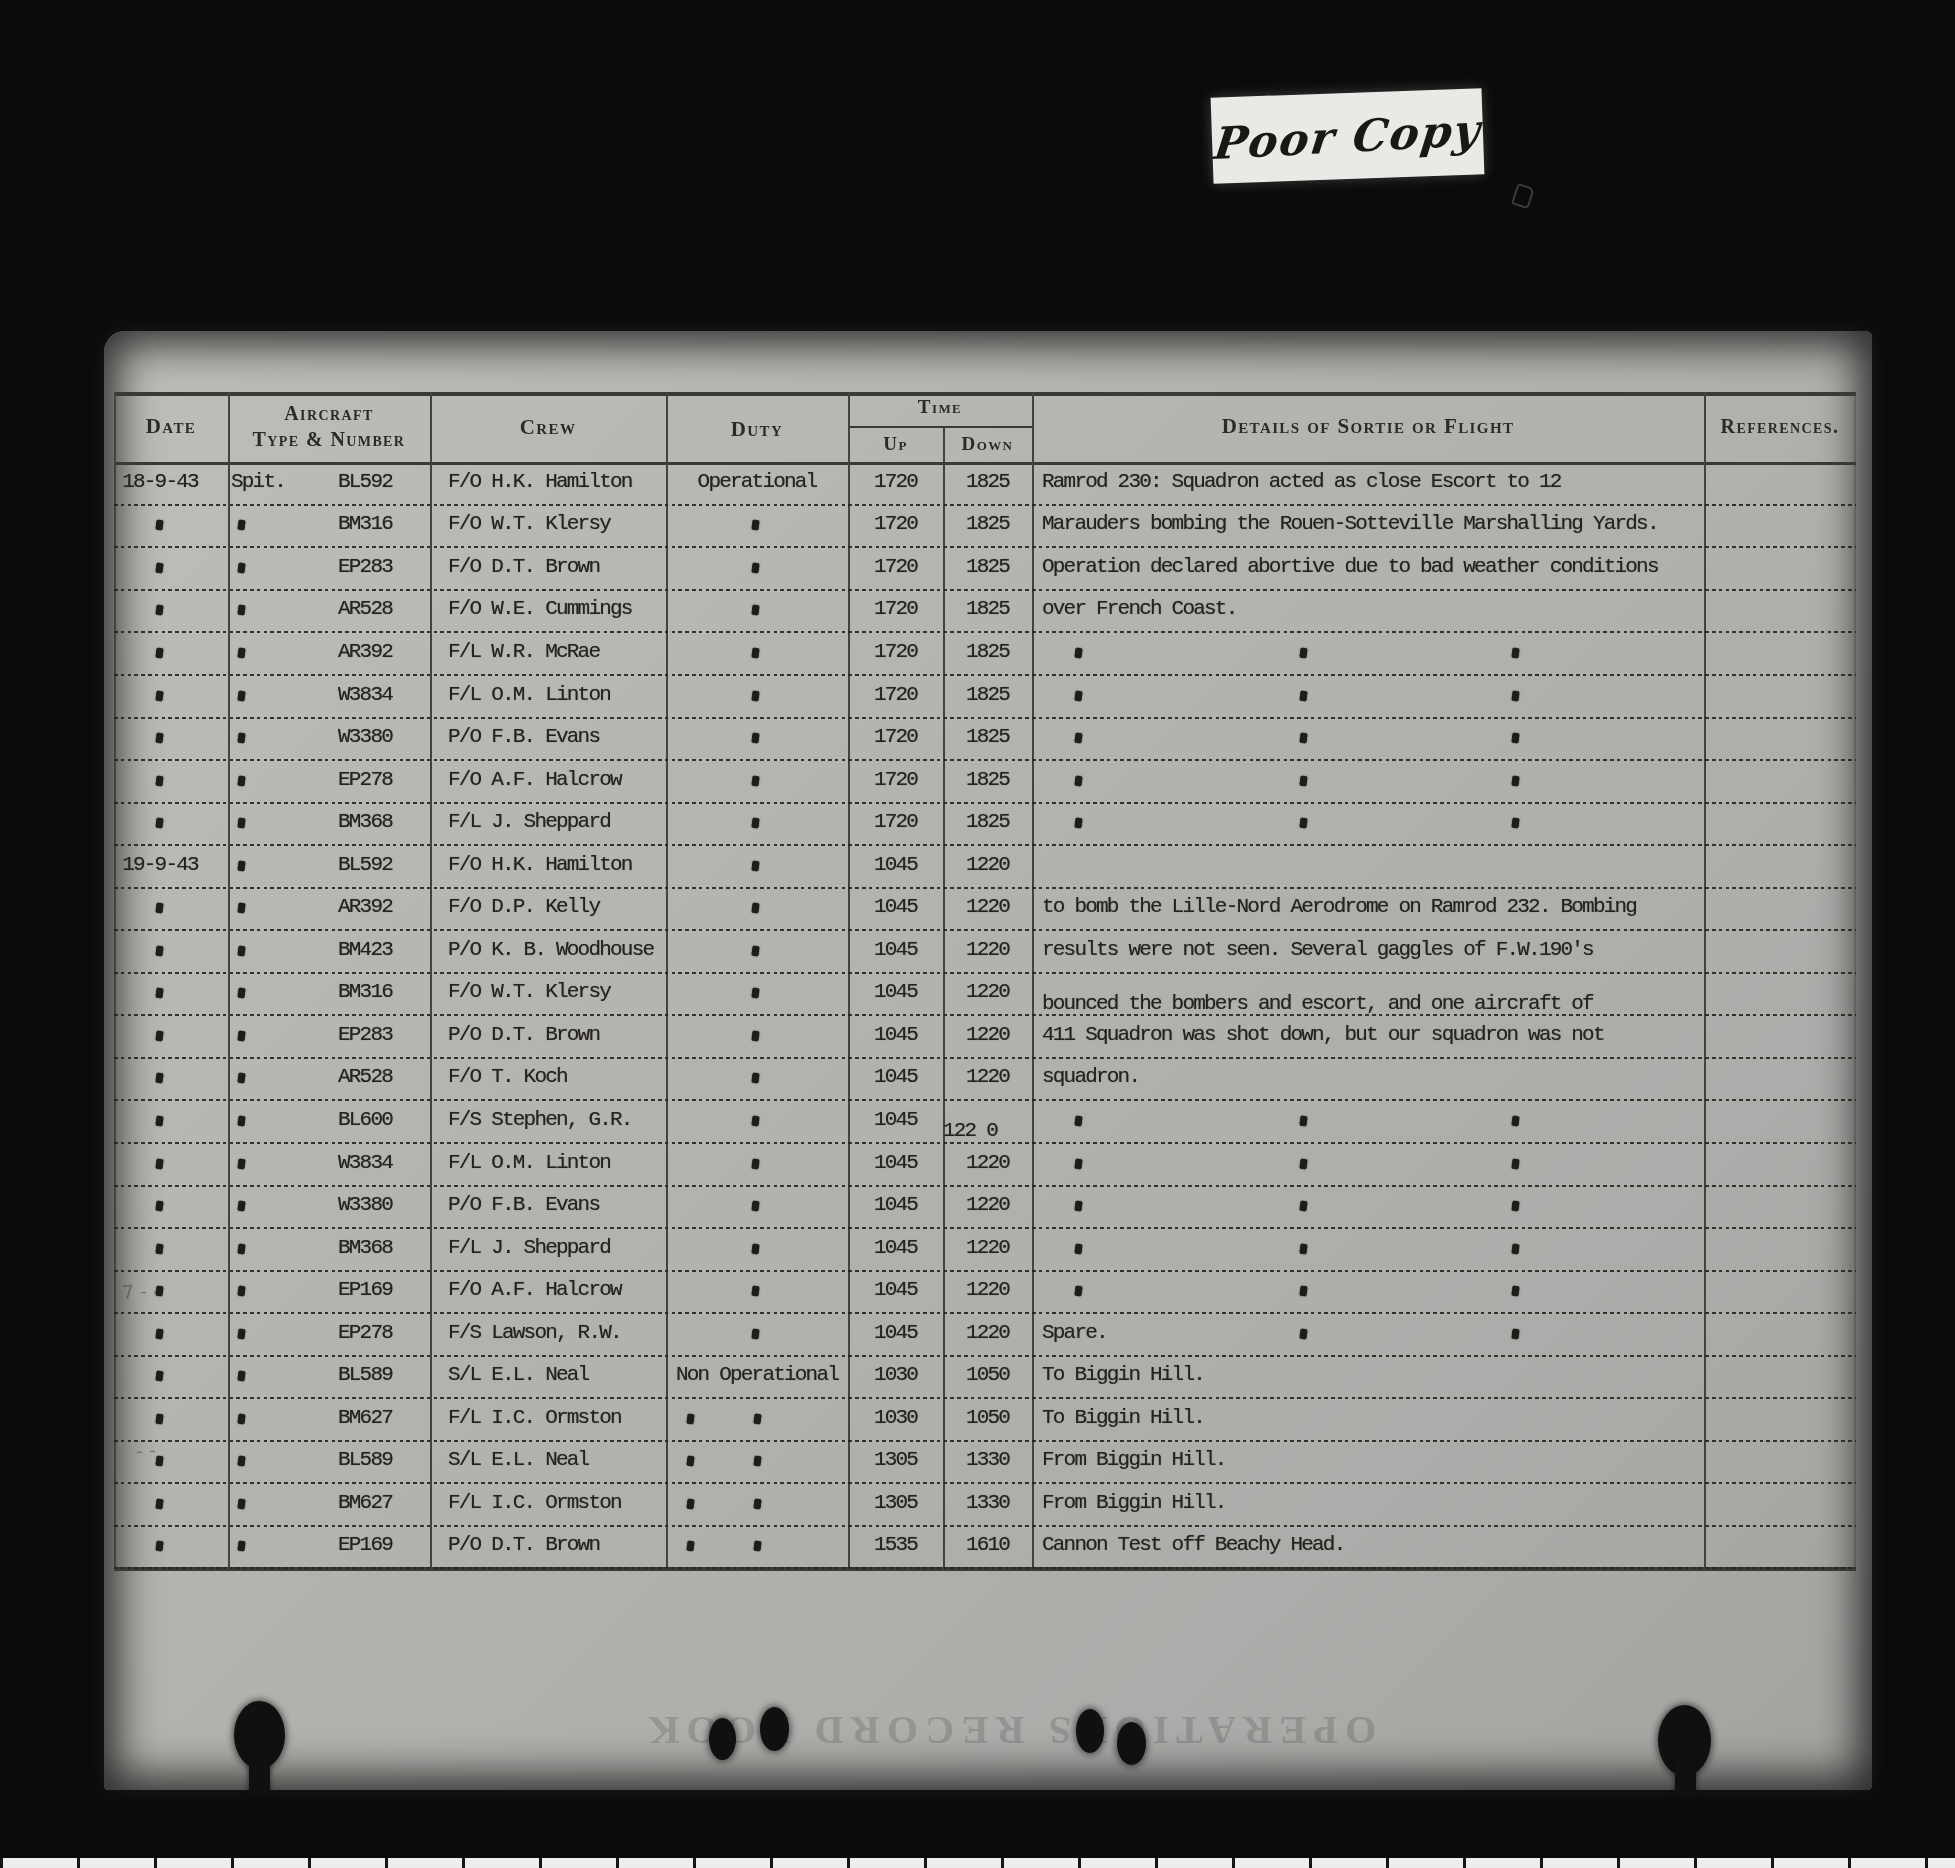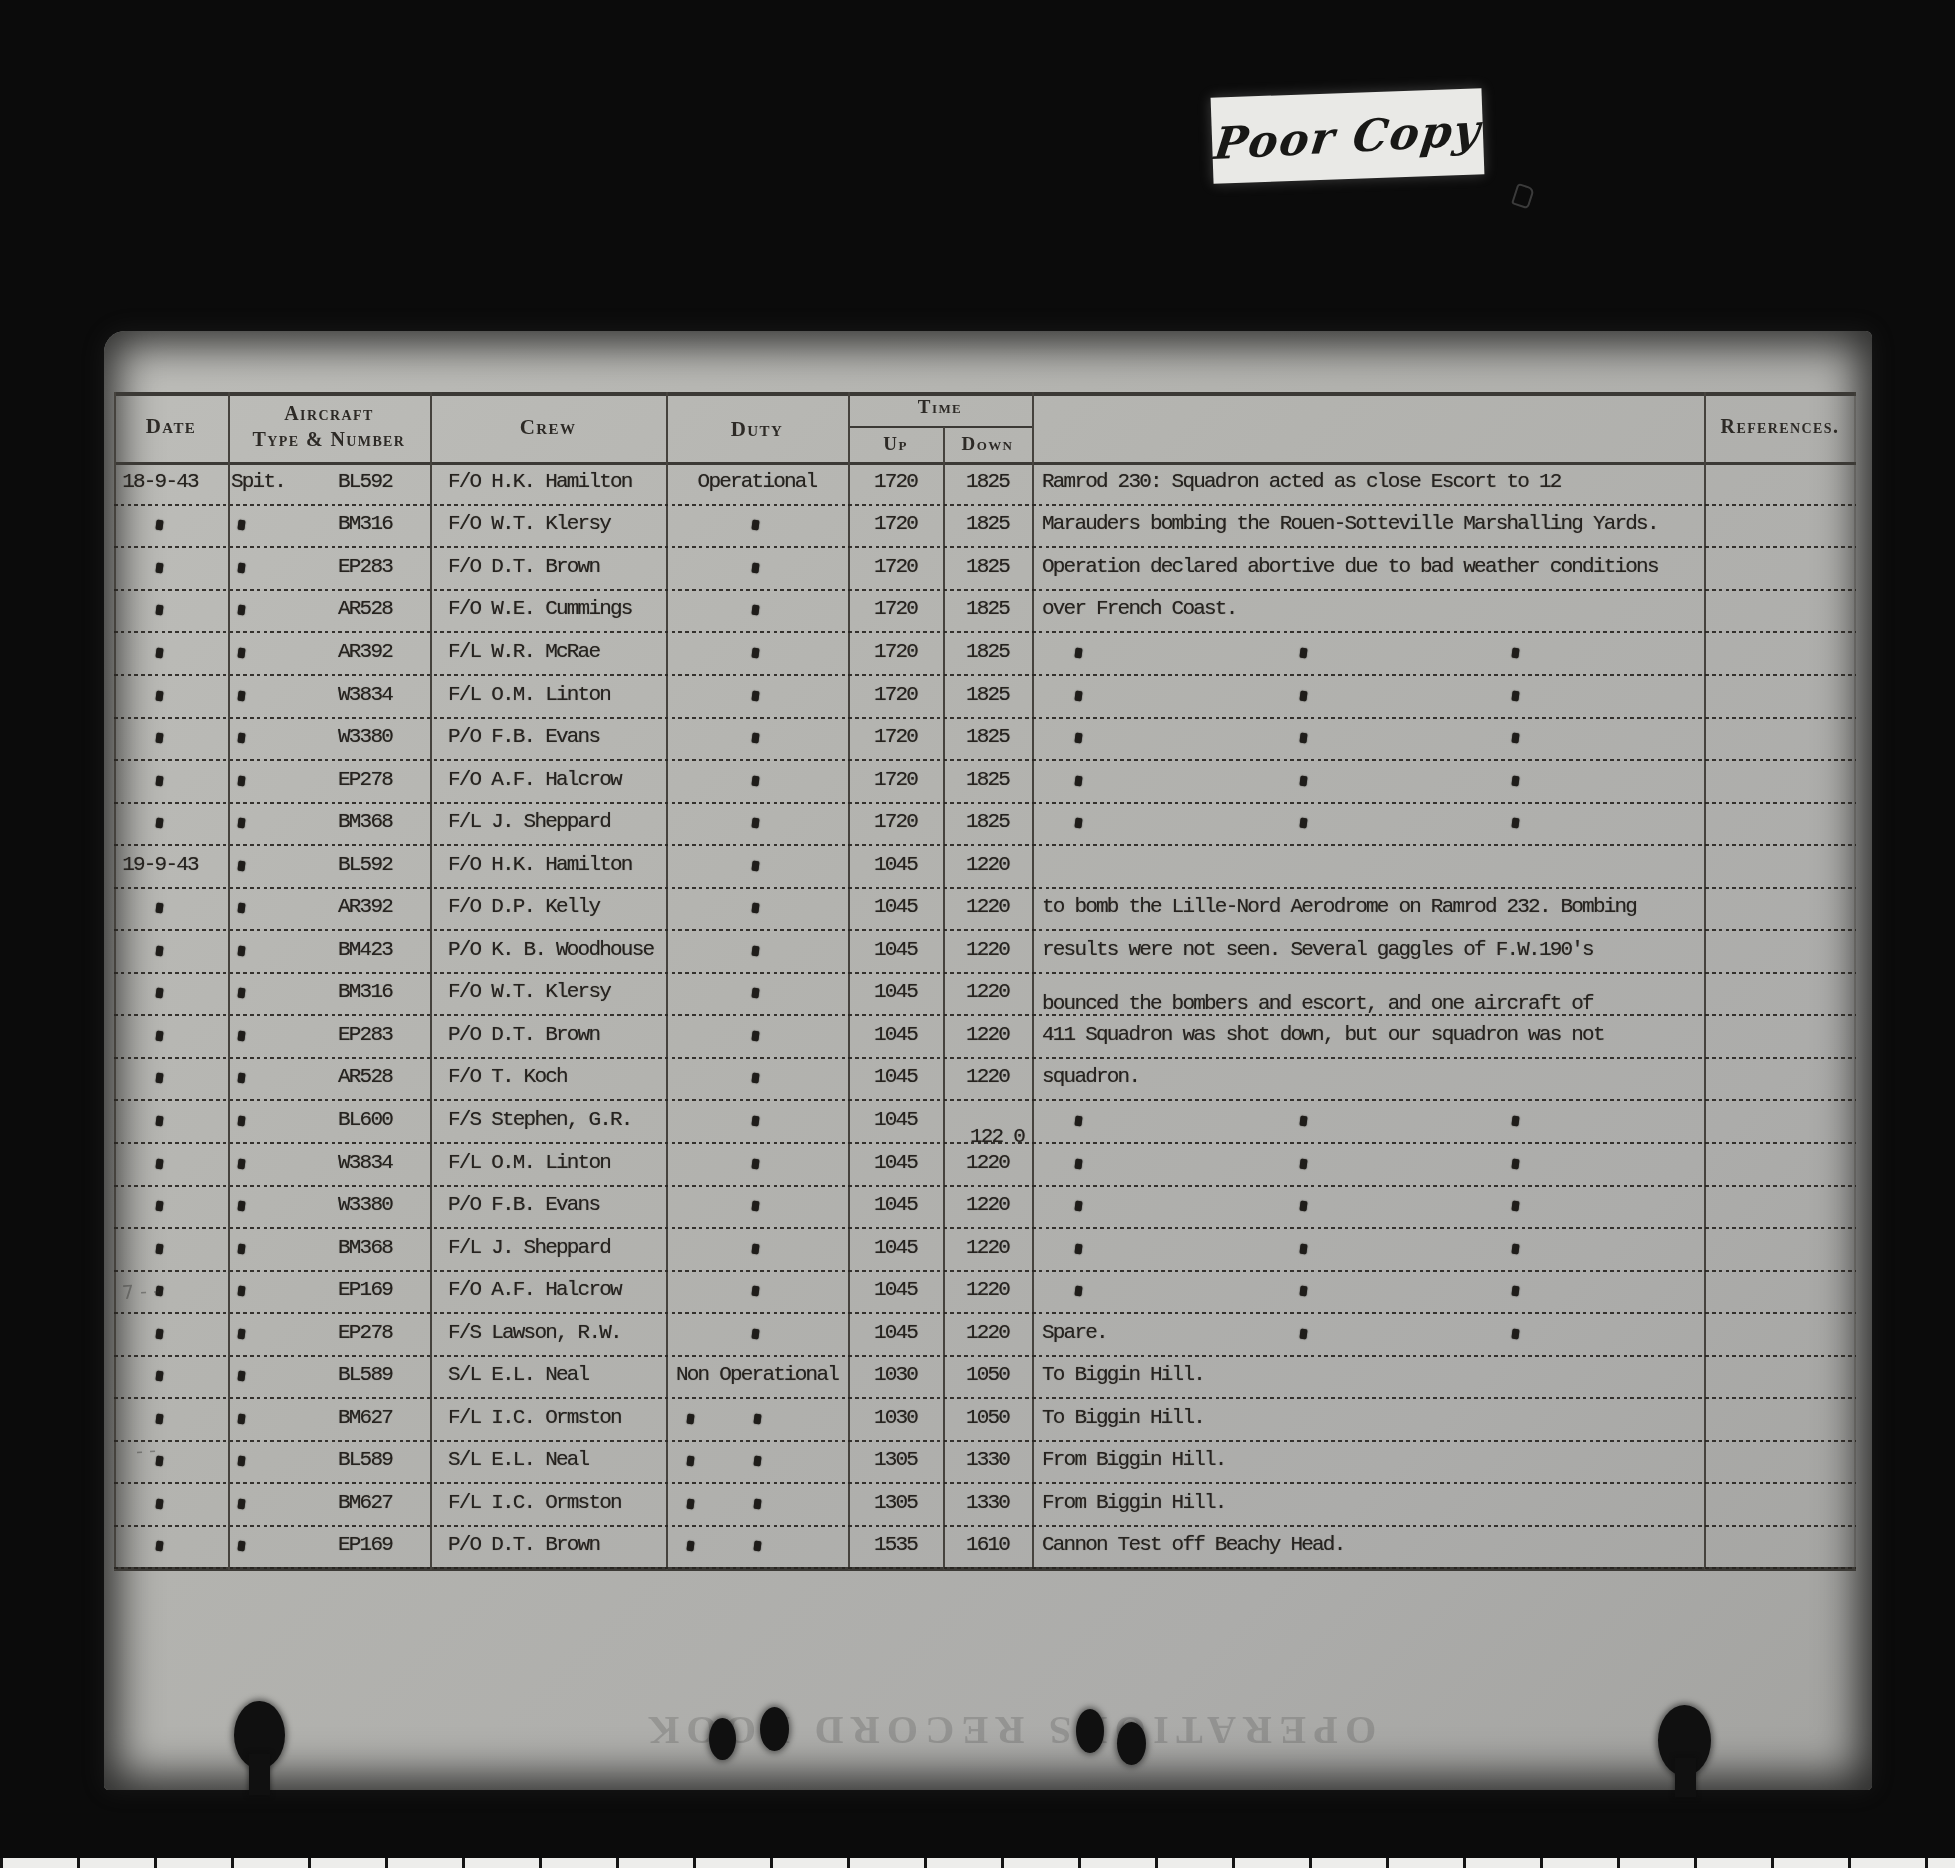--- a/index.html
+++ b/index.html
@@ -98,20 +98,21 @@
     <div class="vline" style="left:1740px;top:0;height:1178px;opacity:0.35;"></div>
 
     <div class="hdr" style="left:0px;top:22px;width:114px;font-size:21px;">Date</div>
     <div class="hdr" style="left:114px;top:10px;width:202px;font-size:20px;">Aircraft</div>
     <div class="hdr" style="left:114px;top:36px;width:202px;font-size:20px;">Type &amp; Number</div>
     <div class="hdr" style="left:316px;top:23px;width:236px;font-size:21px;">Crew</div>
     <div class="hdr" style="left:552px;top:25px;width:182px;font-size:21px;">Duty</div>
     <div class="hdr" style="left:734px;top:3.6px;width:184px;font-size:19px;">Time</div>
     <div class="hdr" style="left:734px;top:41px;width:95px;font-size:19px;">Up</div>
     <div class="hdr" style="left:829px;top:41px;width:89px;font-size:19px;">Down</div>
+    <div class="hdr" style="left:918px;top:22px;width:672px;font-size:21px;">Details of Sortie or Flight</div>
     <div class="hdr" style="left:1590px;top:23px;width:152px;font-size:20px;">References.</div>
 
     <div>
         <div class="row" style="top: 72px; height: 43px;">
           <span class="typed" style="left: 8.2px; top: 6.4px;">18-9-43</span>
           <span class="typed" style="left: 117px; top: 6.4px;">Spit.</span>
           <span class="typed" style="left: 224px; top: 6.4px;">BL592</span>
           <span class="typed" style="left: 334px; top: 6.4px;">F/O H.K. Hamilton</span>
           <span class="typed" style="left: 552px; top: 6.4px; width: 182px; text-align: center;">Operational</span>
           <span class="typed" style="left: 734px; top: 6.4px; width: 95px; text-align: center;">1720</span>
@@ -282,21 +283,21 @@
           <span class="typed" style="left: 928px; top: 6.4px;">squadron.</span>
           <div class="dotline" style="top: 40px;"></div>
         </div>
         <div class="row" style="top: 710px; height: 43px;">
           <span class="ditto" style="left: 42px; top: 13.6px;"></span>
           <span class="ditto" style="left: 124px; top: 13.6px;"></span>
           <span class="typed" style="left: 224px; top: 6.4px;">BL600</span>
           <span class="typed" style="left: 334px; top: 6.4px;">F/S Stephen, G.R.</span>
           <span class="ditto" style="left: 638px; top: 13.6px;"></span>
           <span class="typed" style="left: 734px; top: 6.4px; width: 95px; text-align: center;">1045</span>
-          <span class="typed" style="left: 829px; top: 23px; width: 108px; text-align: center;">122 0</span>
+          <span class="typed" style="left: 829px; top: 17px; width: 108px; text-align: left;">122 0</span>
           <span class="ditto" style="left: 961px; top: 13.6px;"></span>
           <span class="ditto" style="left: 1186px; top: 13.6px;"></span>
           <span class="ditto" style="left: 1398px; top: 13.6px;"></span>
           <div class="dotline" style="top: 40px;"></div>
         </div>
         <div class="row" style="top: 753px; height: 43px;">
           <span class="ditto" style="left: 42px; top: 13.6px;"></span>
           <span class="ditto" style="left: 124px; top: 13.6px;"></span>
           <span class="typed" style="left: 224px; top: 6.4px;">W3834</span>
           <span class="typed" style="left: 334px; top: 6.4px;">F/L O.M. Linton</span>

